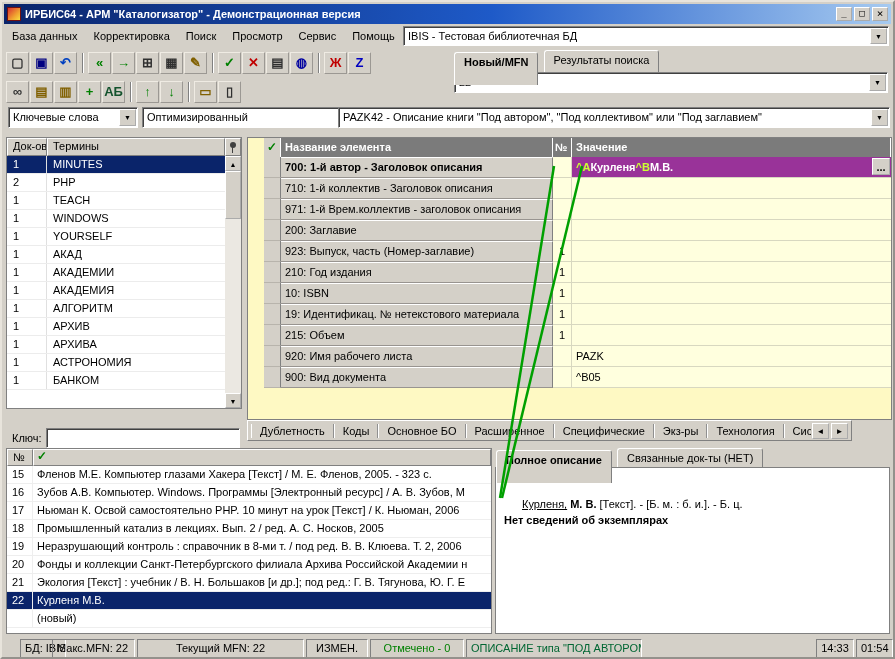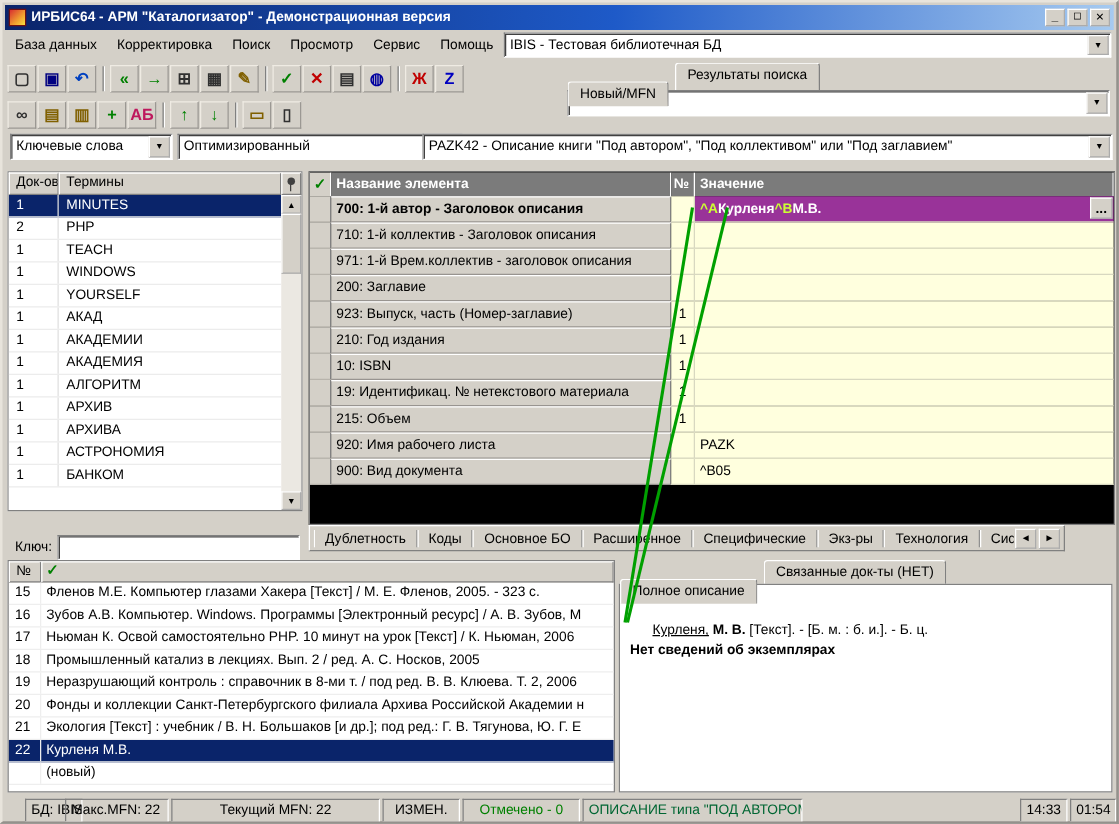--- a/index.html
+++ b/index.html
@@ -49,21 +49,21 @@
     border:1px outset #EFEBE3; display:flex; align-items:center; justify-content:center; }
   .tb-glyph { font-size:13px; line-height:13px; font-weight:bold; }
   .tb-sep { width:2px; height:20px; margin:0 4px; border-left:1px solid #808080; border-right:1px solid #fff; }
 
   
   .top-tabs { position:absolute; left:452px; top:48px; height:21px; }
   .tab { display:inline-block; height:35px; line-height:18px; padding:0 9px;
     background:#D4D0C8; border:1px solid #808080; border-bottom:none;
     border-top-color:#fff; border-left-color:#fff; border-radius:3px 3px 0 0;
     margin-right:2px; vertical-align:bottom; white-space:nowrap; }
-  .tab.active { height:20px; position:relative; z-index:2; }
+  .tab.active { height:33px; position:relative; z-index:2;font-weight:bold; }
 
   
   .terms-grid { position:absolute; left:4px; top:135px; width:236px; height:272px;
     background:#fff; border:1px solid #808080; }
   .terms-header { display:flex; height:18px; }
   .th { background:#D4D0C8; border:1px solid; border-color:#fff #808080 #808080 #fff;
     line-height:15px; padding-left:5px; white-space:nowrap; overflow:hidden; }
   .th.h-count { width:40px; flex:none; }
   .th.h-term  { flex:1; }
   .th.h-pin   { width:16px; flex:none; padding:0; display:flex; align-items:center; justify-content:center; }
@@ -86,21 +86,21 @@
   .scroll-thumb { position:absolute; left:0; top:15px; width:16px; height:48px;
     background:#D4D0C8; border:1px outset #fff; }
 
   .key-label { position:absolute; left:10px; top:430px; }
   .key-input { position:absolute; left:44px; top:426px; width:194px; height:20px;
     background:#fff; border:1px solid; border-color:#808080 #fff #fff #808080;
     box-shadow:inset 1px 1px 0 #404040; font:inherit; padding:0 3px; }
 
   
   .fields-grid { position:absolute; left:245px; top:135px; width:645px; height:283px;
-    background:#000000; border:1px solid #808080; overflow:hidden; }
+    background:#fef9c3; border:1px solid #808080; overflow:hidden;padding-left:16px; }
   .fields-header { display:flex; height:19px; }
   .fh { background:#7B7B7B; color:#fff; font-weight:bold; line-height:18px;
     padding:0 4px; border-right:1px solid #fff; white-space:nowrap; overflow:hidden; }
   .fh-check { width:17px; flex:none; background:#D4D0C8; padding:0; text-align:center; }
   .fh-name  { width:272px; flex:none; }
   .fh-num   { width:19px; flex:none; padding:0 2px; }
   .fh-value { flex:1; }
   .green-check::before { content:"✓"; color:#008000; font-weight:bold; font-size:12px; }
 
   .field-row { display:flex; height:21px; }
@@ -250,21 +250,21 @@
       <button class="tb-btn">
         <span class="tb-glyph" style="color: rgb(128, 96, 0);">▤</span>
       </button>
       <button class="tb-btn">
         <span class="tb-glyph" style="color: rgb(128, 96, 0);">▥</span>
       </button>
       <button class="tb-btn">
         <span class="tb-glyph" style="color: rgb(0, 128, 0);">+</span>
       </button>
       <button class="tb-btn">
-        <span class="tb-glyph" style="color: #be185d;">АБ</span>
+        <span class="tb-glyph" style="color: #14532d;">АБ</span>
       </button>
       <span class="tb-sep"></span>
       <button class="tb-btn">
         <span class="tb-glyph" style="color: rgb(0, 128, 0);">↑</span>
       </button>
       <button class="tb-btn">
         <span class="tb-glyph" style="color: rgb(0, 128, 0);">↓</span>
       </button>
       <span class="tb-sep"></span>
       <button class="tb-btn">

